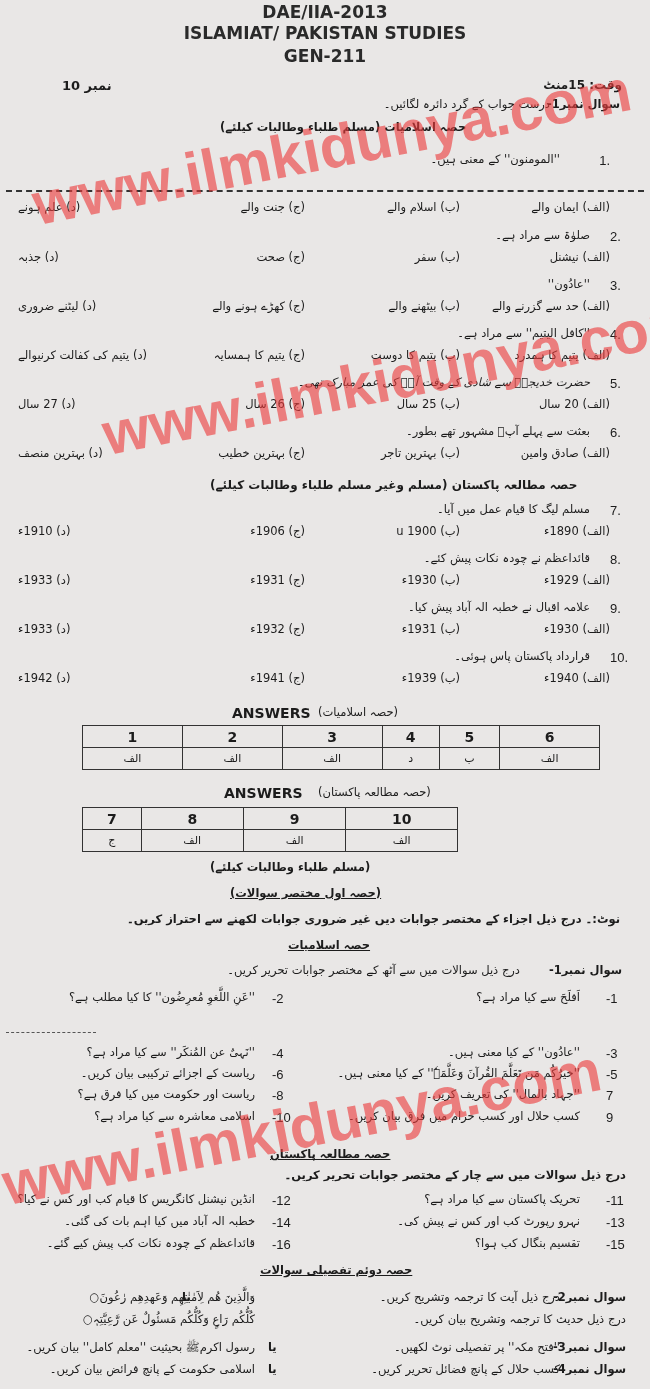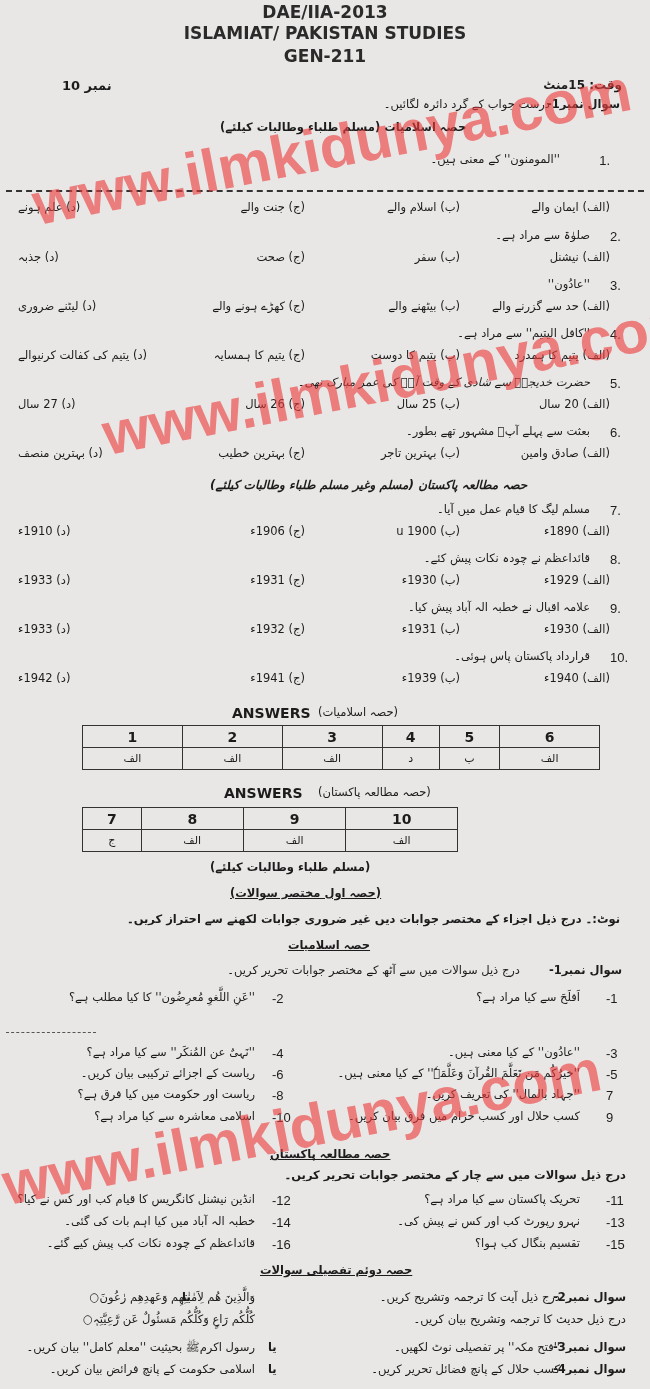--- a/index.html
+++ b/index.html
@@ -100,21 +100,21 @@
       <div class="abs ur" style="top:622px;right:40px;">(الف) 1930ء</div>
       <div class="abs ur" style="top:622px;right:190px;">(ب) 1931ء</div>
       <div class="abs ur" style="top:622px;right:345px;">(ج) 1932ء</div>
       <div class="abs ur" style="top:622px;right:auto;left:18px;">(د) 1933ء</div>
       <div class="abs num" style="top:650px;right:12px;width:28px;text-align:left;">10.</div>
       <div class="abs ur" style="top:649px;right:60px;">قرارداد پاکستان پاس ہوئی۔</div>
       <div class="abs ur" style="top:671px;right:40px;">(الف) 1940ء</div>
       <div class="abs ur" style="top:671px;right:190px;">(ب) 1939ء</div>
       <div class="abs ur" style="top:671px;right:345px;">(ج) 1941ء</div>
       <div class="abs ur" style="top:671px;right:auto;left:18px;">(د) 1942ء</div>
-      <div class="abs ur bold" style="top:478px;left:210px;font-size:12px;font-style:italic;">حصہ مطالعہ پاکستان (مسلم وغیر مسلم طلباء وطالبات کیلئے)</div>
+      <div class="abs ur bold" style="top:478px;left:210px;font-size:12px;">حصہ مطالعہ پاکستان (مسلم وغیر مسلم طلباء وطالبات کیلئے)</div>
     </div>
 
   <div class="abs bold" style="top:705px;left:232px;font-size:14px;font-family:'DejaVu Sans',sans-serif;">ANSWERS</div>
   <div class="abs ur" style="top:705px;left:318px;">(حصہ اسلامیات)</div>
   <table class="ans" style="top:725px;left:82px;width:518px;">
     <tbody>
         <tr class="h" id="ans-isl-h">
           <td>1</td>
           <td>2</td>
           <td>3</td>

